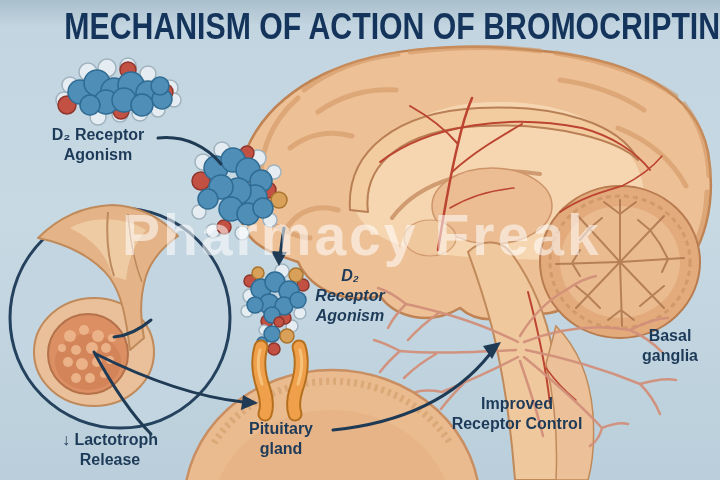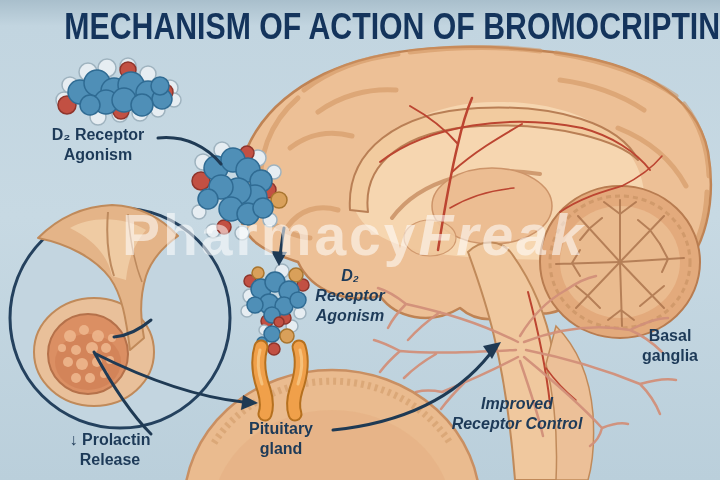--- a/index.html
+++ b/index.html
@@ -13,21 +13,21 @@
     text-align:center;color:var(--title-text,#14345c);
     font-size:36px;font-weight:bold;line-height:38px;white-space:nowrap;
   }
   .title span{display:inline-block;transform:scaleX(.84);transform-origin:50% 50%;letter-spacing:0px;}
   .artwork{position:absolute;left:0;top:0;}
   .watermark{
     position:absolute;left:122px;top:202px;white-space:nowrap;
     font-size:57px;font-weight:bold;letter-spacing:3px;
     color:var(--watermark,rgba(255,255,255,0.55));
   }
-  .watermark .it{font-style:italic;}
+  .watermark .it{margin-left:16px;}
   .label{
     position:absolute;transform:translateX(-50%);
     color:var(--label-text,#1d3a58);font-size:16px;font-weight:bold;
     line-height:20px;text-align:center;white-space:nowrap;
   }
 </style>
 </head>
 <body>
 
 <div class="canvas">
@@ -291,36 +291,36 @@
     <span>MECHANISM OF ACTION OF BROMOCRIPTINE</span>
   </div>
 
   <div class="label" style="left:98px;top:125px;">
     <div>D₂ Receptor</div>
     <div>Agonism</div>
   </div>
 
 
   <div class="label" style="left:110px;top:430px;">
-    <div>↓ Prolactin</div>
+    <div>↓ Lactotroph</div>
     <div>Release</div>
   </div>
 
   <div class="label" style="left:350px;top:266px;font-style:italic;">
     <div>D₂</div>
     <div>Receptor</div>
     <div>Agonism</div>
   </div>
 
   <div class="label" style="left:281px;top:419px;">
     <div>Pituitary</div>
     <div>gland</div>
   </div>
 
-  <div class="label" style="left:517px;top:394px;font-style:italic;">
+  <div class="label" style="left:517px;top:394px;">
     <div>Improved</div>
     <div>Receptor Control</div>
   </div>
 
   <div class="label" style="left:670px;top:326px;">
     <div>Basal</div>
     <div>ganglia</div>
   </div>
 
 </div>

